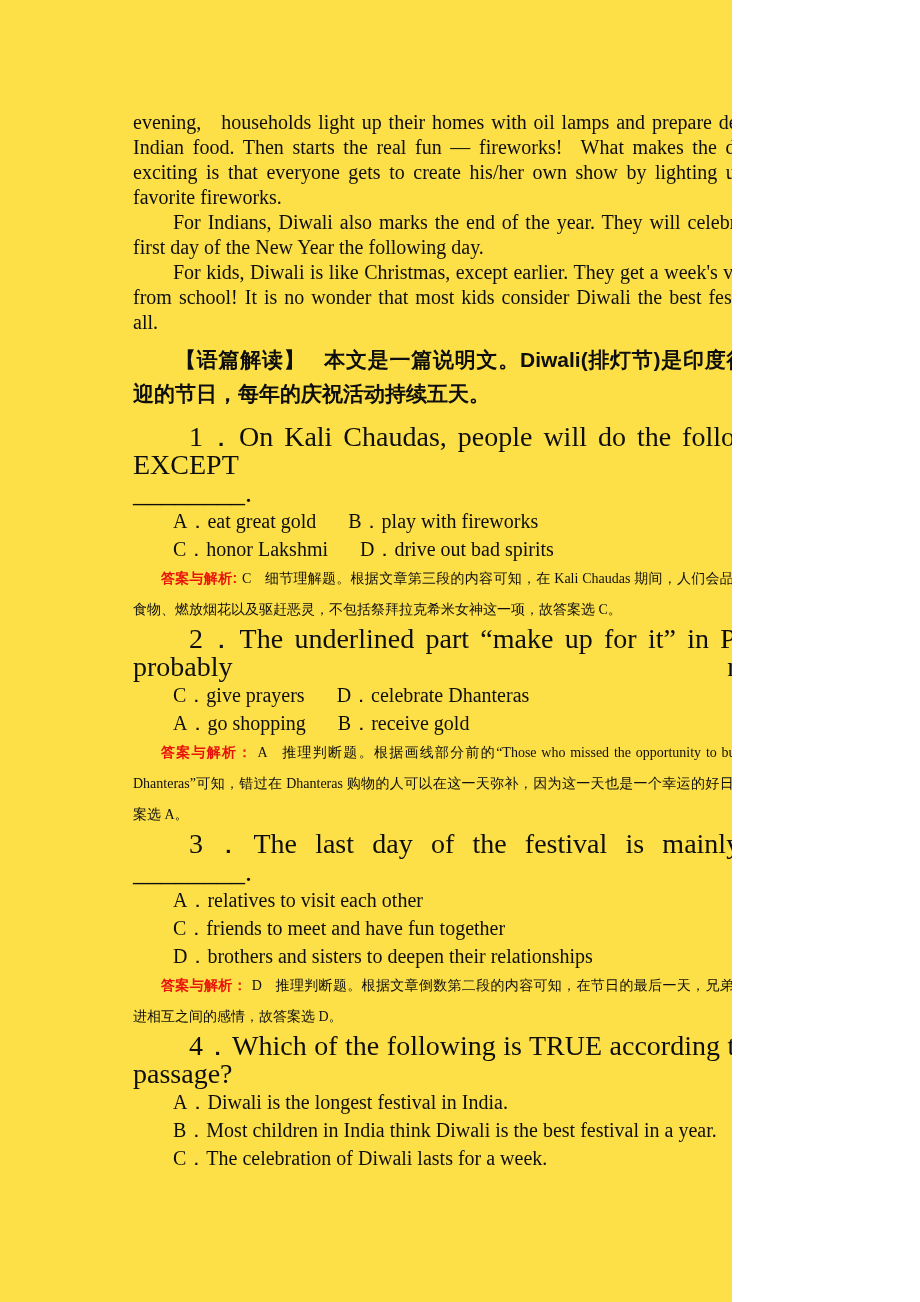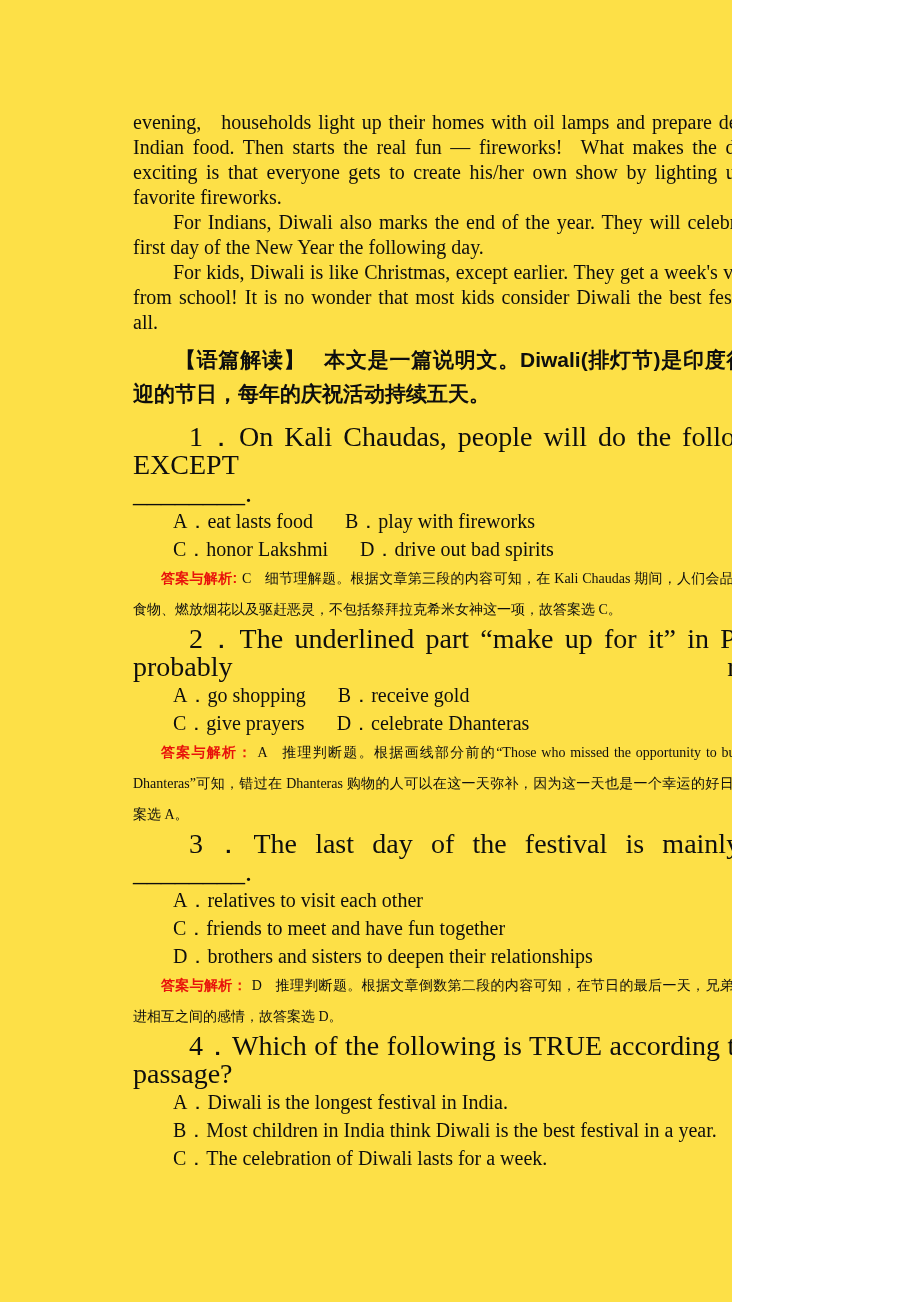--- a/index.html
+++ b/index.html
@@ -91,37 +91,37 @@
     <p class="para">For kids, Diwali is like Christmas, except earlier. They get a week's vacation from school! It is no wonder that most kids consider Diwali the best festival of all.</p>
 
     <p class="interp">
       <span class="interp-label">【语篇解读】</span><span>本文是一篇说明文。Diwali(排灯节)是印度很受欢迎的节日，每年的庆祝活动持续五天。</span>
     </p>
 
     <div>
       <p class="stem-line indent stretch">1．On Kali Chaudas, people will do the following EXCEPT</p>
       <p class="stem-line">________.</p>
       <p class="opts">
-        <span>A．eat lasts food</span><span class="opt2">B．play with fireworks</span>
+        <span>A．eat great gold</span><span class="opt2">B．play with fireworks</span>
       </p>
       <p class="opts">
         <span>C．honor Lakshmi</span><span class="opt2">D．drive out bad spirits</span>
       </p>
       <p class="analysis">
         <span class="ans-label">答案与解析:</span><span class="ans-letter">C</span><span>细节理解题。根据文章第三段的内容可知，在 Kali Chaudas 期间，人们会品尝丰盛的食物、燃放烟花以及驱赶恶灵，不包括祭拜拉克希米女神这一项，故答案选 C。</span>
       </p>
     </div>
 
     <div>
       <p class="stem-line indent stretch">2．The underlined part “make up for it” in Para.4 probably refers</p>
       <p class="opts">
-        <span>A．go shopping</span><span class="opt2">B．receive gold</span>
+        <span>C．give prayers</span><span class="opt2">D．celebrate Dhanteras</span>
       </p>
       <p class="opts">
-        <span>C．give prayers</span><span class="opt2">D．celebrate Dhanteras</span>
+        <span>A．go shopping</span><span class="opt2">B．receive gold</span>
       </p>
       <p class="analysis">
         <span class="ans-label">答案与解析：</span><span class="ans-letter">A</span><span>推理判断题。根据画线部分前的“Those who missed the opportunity to buy gold on Dhanteras”可知，错过在 Dhanteras 购物的人可以在这一天弥补，因为这一天也是一个幸运的好日子，故答案选 A。</span>
       </p>
     </div>
 
     <div>
       <p class="stem-line indent">3．The last day of the festival is mainly for ________.</p>
       <p class="opts"><span>A．relatives to visit each other</span></p>
       <p class="opts"><span>C．friends to meet and have fun together</span></p>

